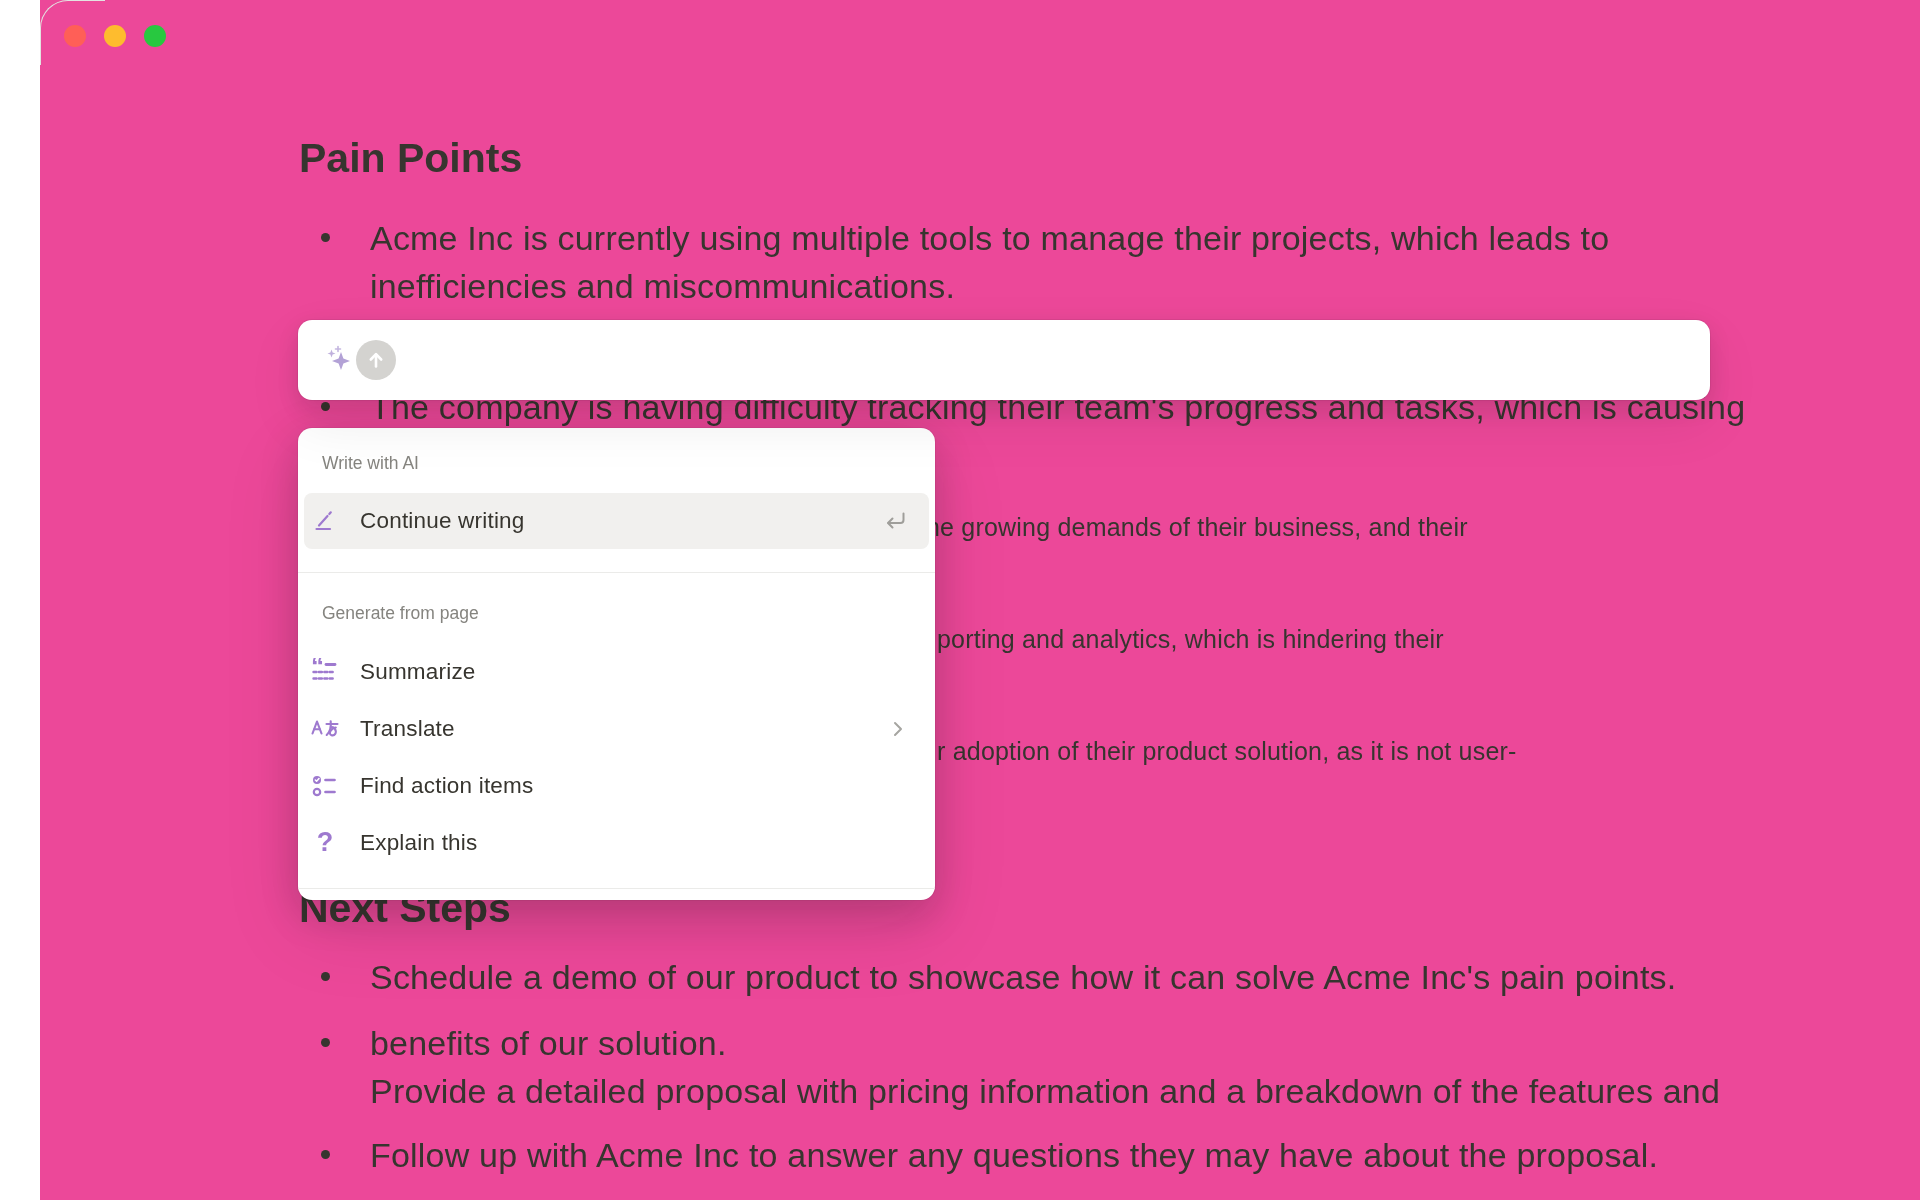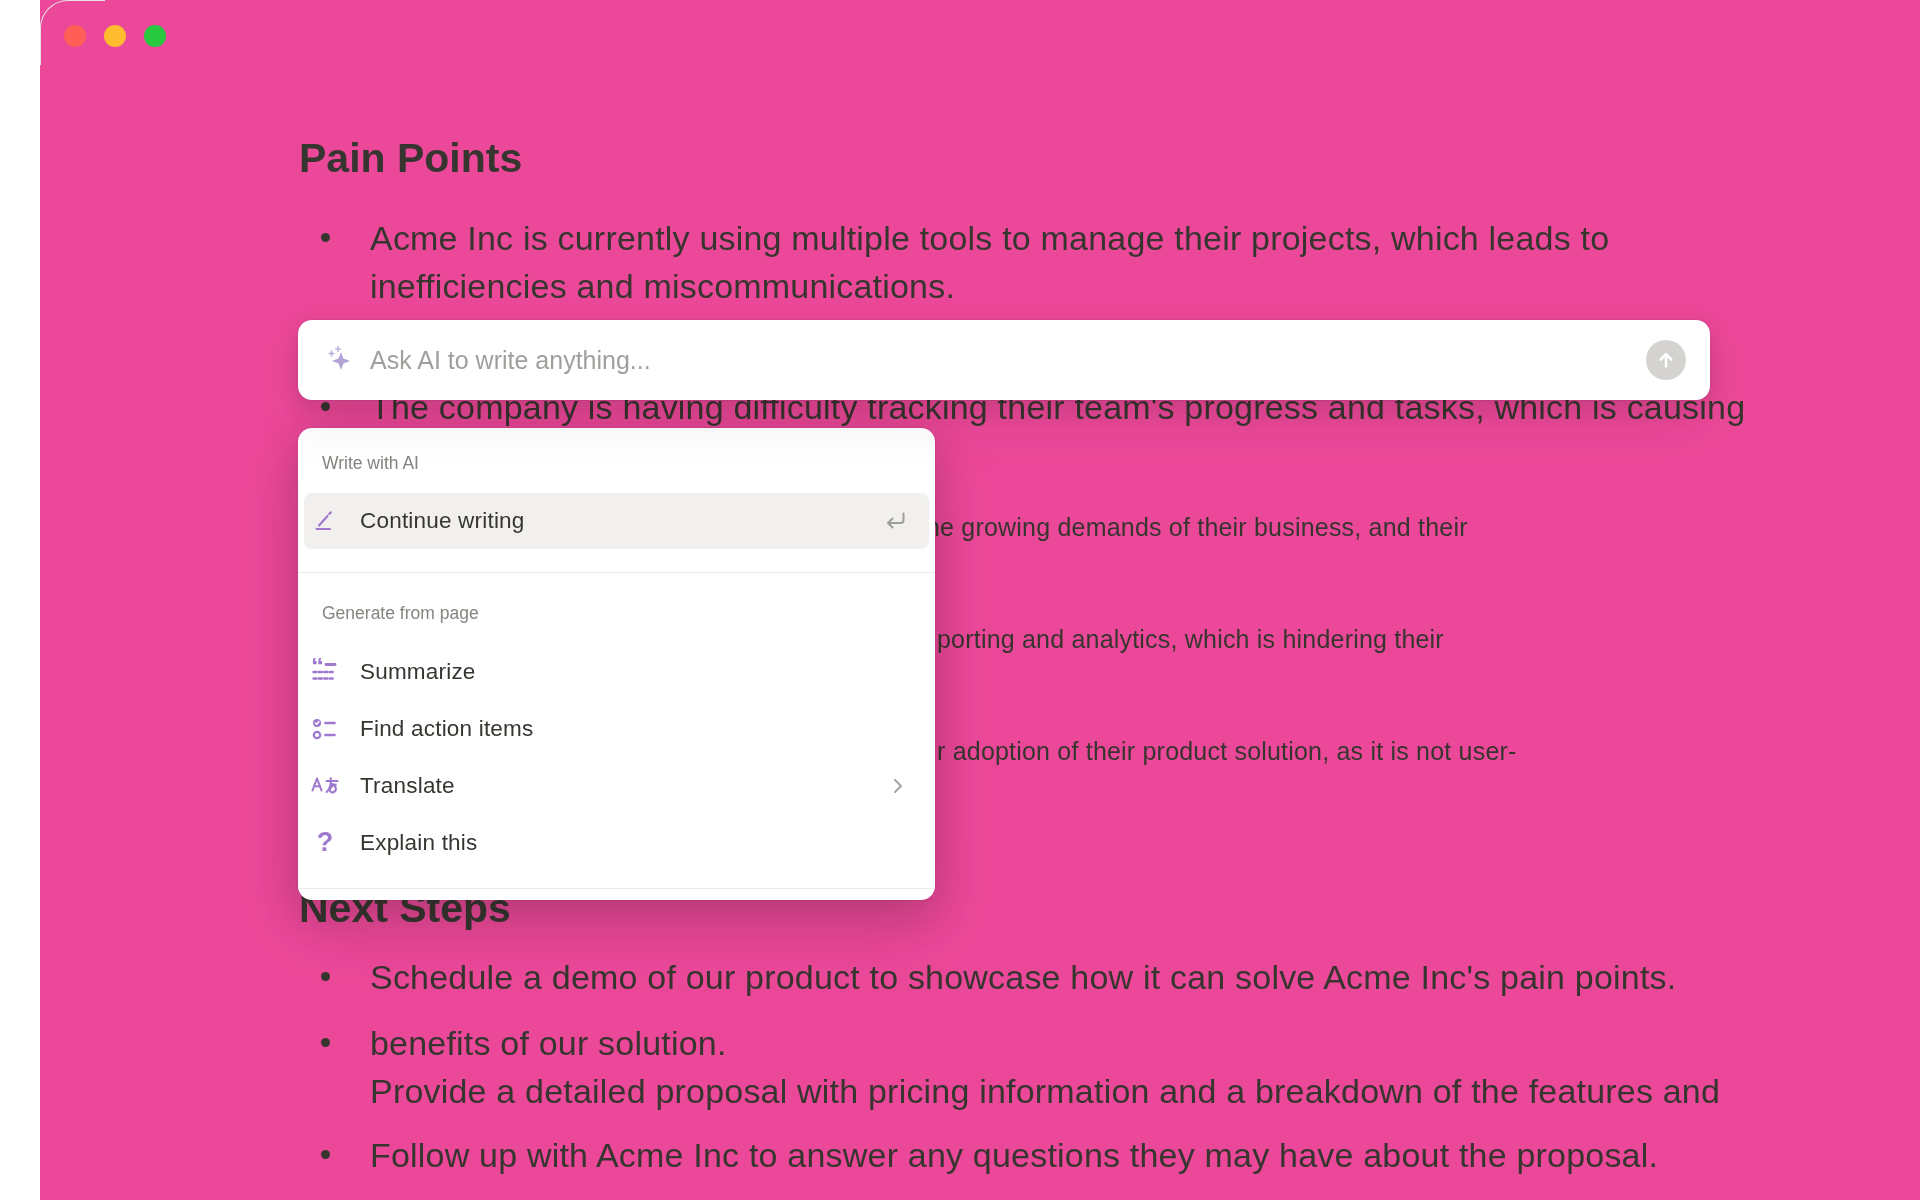--- a/index.html
+++ b/index.html
@@ -108,21 +108,20 @@
   </div>
 
   <div class="ai-bar">
     <span class="spark">
       <svg width="34" height="34" viewBox="0 0 34 34">
         <path d="M19 9 L21.4 15.6 L28 18 L21.4 20.4 L19 27 L16.6 20.4 L10 18 L16.6 15.6 Z" fill="#b3a2d6"></path>
         <path d="M9.5 6.5 L10.6 9.4 L13.5 10.5 L10.6 11.6 L9.5 14.5 L8.4 11.6 L5.5 10.5 L8.4 9.4 Z" fill="#c0b1dd"></path>
         <path d="M16 3.5 v5 M13.5 6 h5" stroke="#c4b6e0" stroke-width="1.6" stroke-linecap="round" fill="none"></path>
       </svg>
     </span>
-    <input class="ai-input" type="text" placeholder="Ask AI to write anything..." style="">
     <button class="send">
       <span style="display:flex">
         <svg width="20" height="20" viewBox="0 0 20 20" fill="none" stroke="#ffffff" stroke-width="2.6" stroke-linecap="round" stroke-linejoin="round">
           <path d="M10 16.5 V4.5"></path>
             <path d="M4.8 9.5 L10 4.2 L15.2 9.5"></path>
         </svg>
       </span>
     </button>
   </div>
 
@@ -159,51 +158,51 @@
             <path d="M16 6.5 h9" stroke="#9e79cf" stroke-width="2.8" stroke-linecap="round" fill="none"></path>
             <path d="M3.5 14 h21.5" stroke="#9e79cf" stroke-width="2.4" stroke-dasharray="3 2.4" stroke-linecap="round" fill="none"></path>
             <path d="M3.5 20.5 h21.5" stroke="#9e79cf" stroke-width="2.4" stroke-dasharray="3 2.4" stroke-linecap="round" fill="none"></path>
           </svg>
         </span>
         <span class="mlabel">Summarize</span>
       </div>
 
       <div class="mrow">
         <span class="micon">
+          <svg width="30" height="26" viewBox="0 0 30 26" fill="none" stroke="#9e79cf" stroke-width="2.1" stroke-linecap="round" stroke-linejoin="round">
+            <path d="M2.5 17.5 L7 5.5 L11.5 17.5"></path>
+            <path d="M4.2 13.3 h5.6"></path>
+            <path d="M16.5 8 h11"></path>
+            <path d="M20.7 5.2 c0.6 5.8 -1 11 -4 13.8"></path>
+            <path d="M25.8 11.5 c-5.6 1.2 -7.6 6.6 -4.3 7.7 c3.1 1 5.7 -2.5 3.4 -6.3 c-0.9 -1.5 -2.3 -1.9 -3.6 -1.7"></path>
+          </svg>
+        </span>
+        <span class="mlabel">Translate</span>
+        <span class="mtrail">
+          <svg width="22" height="22" viewBox="0 0 22 22" fill="none" stroke="#a6a5a1" stroke-width="2" stroke-linecap="round" stroke-linejoin="round">
+            <path d="M8 5 l6 6 -6 6"></path>
+          </svg>
+        </span>
+      </div>
+
+      <div class="mrow">
+        <span class="micon">
           <svg width="30" height="28" viewBox="0 0 30 28" fill="none">
             <circle cx="7" cy="8" r="4" fill="#9e79cf"></circle>
             <path d="M5.3 8 l1.3 1.3 l2.4 -2.8" stroke="#ffffff" stroke-width="1.5" stroke-linecap="round" stroke-linejoin="round"></path>
             <path d="M15.5 8 h9" stroke="#9e79cf" stroke-width="2.7" stroke-linecap="round"></path>
             <circle cx="7" cy="20" r="3.2" stroke="#9e79cf" stroke-width="2.2"></circle>
             <path d="M15.5 20 h9" stroke="#9e79cf" stroke-width="2.7" stroke-linecap="round"></path>
           </svg>
         </span>
         <span class="mlabel">Find action items</span>
       </div>
 
       <div class="mrow">
         <span class="micon">
-          <svg width="30" height="26" viewBox="0 0 30 26" fill="none" stroke="#9e79cf" stroke-width="2.1" stroke-linecap="round" stroke-linejoin="round">
-            <path d="M2.5 17.5 L7 5.5 L11.5 17.5"></path>
-            <path d="M4.2 13.3 h5.6"></path>
-            <path d="M16.5 8 h11"></path>
-            <path d="M20.7 5.2 c0.6 5.8 -1 11 -4 13.8"></path>
-            <path d="M25.8 11.5 c-5.6 1.2 -7.6 6.6 -4.3 7.7 c3.1 1 5.7 -2.5 3.4 -6.3 c-0.9 -1.5 -2.3 -1.9 -3.6 -1.7"></path>
-          </svg>
-        </span>
-        <span class="mlabel">Translate</span>
-        <span class="mtrail">
-          <svg width="22" height="22" viewBox="0 0 22 22" fill="none" stroke="#a6a5a1" stroke-width="2" stroke-linecap="round" stroke-linejoin="round">
-            <path d="M8 5 l6 6 -6 6"></path>
-          </svg>
-        </span>
-      </div>
-
-      <div class="mrow">
-        <span class="micon">
           <span class="qmark">?</span>
         </span>
         <span class="mlabel">Explain this</span>
       </div>
     </div>
 
     <div class="divider d2"></div>
   </div>
 
 </div>

